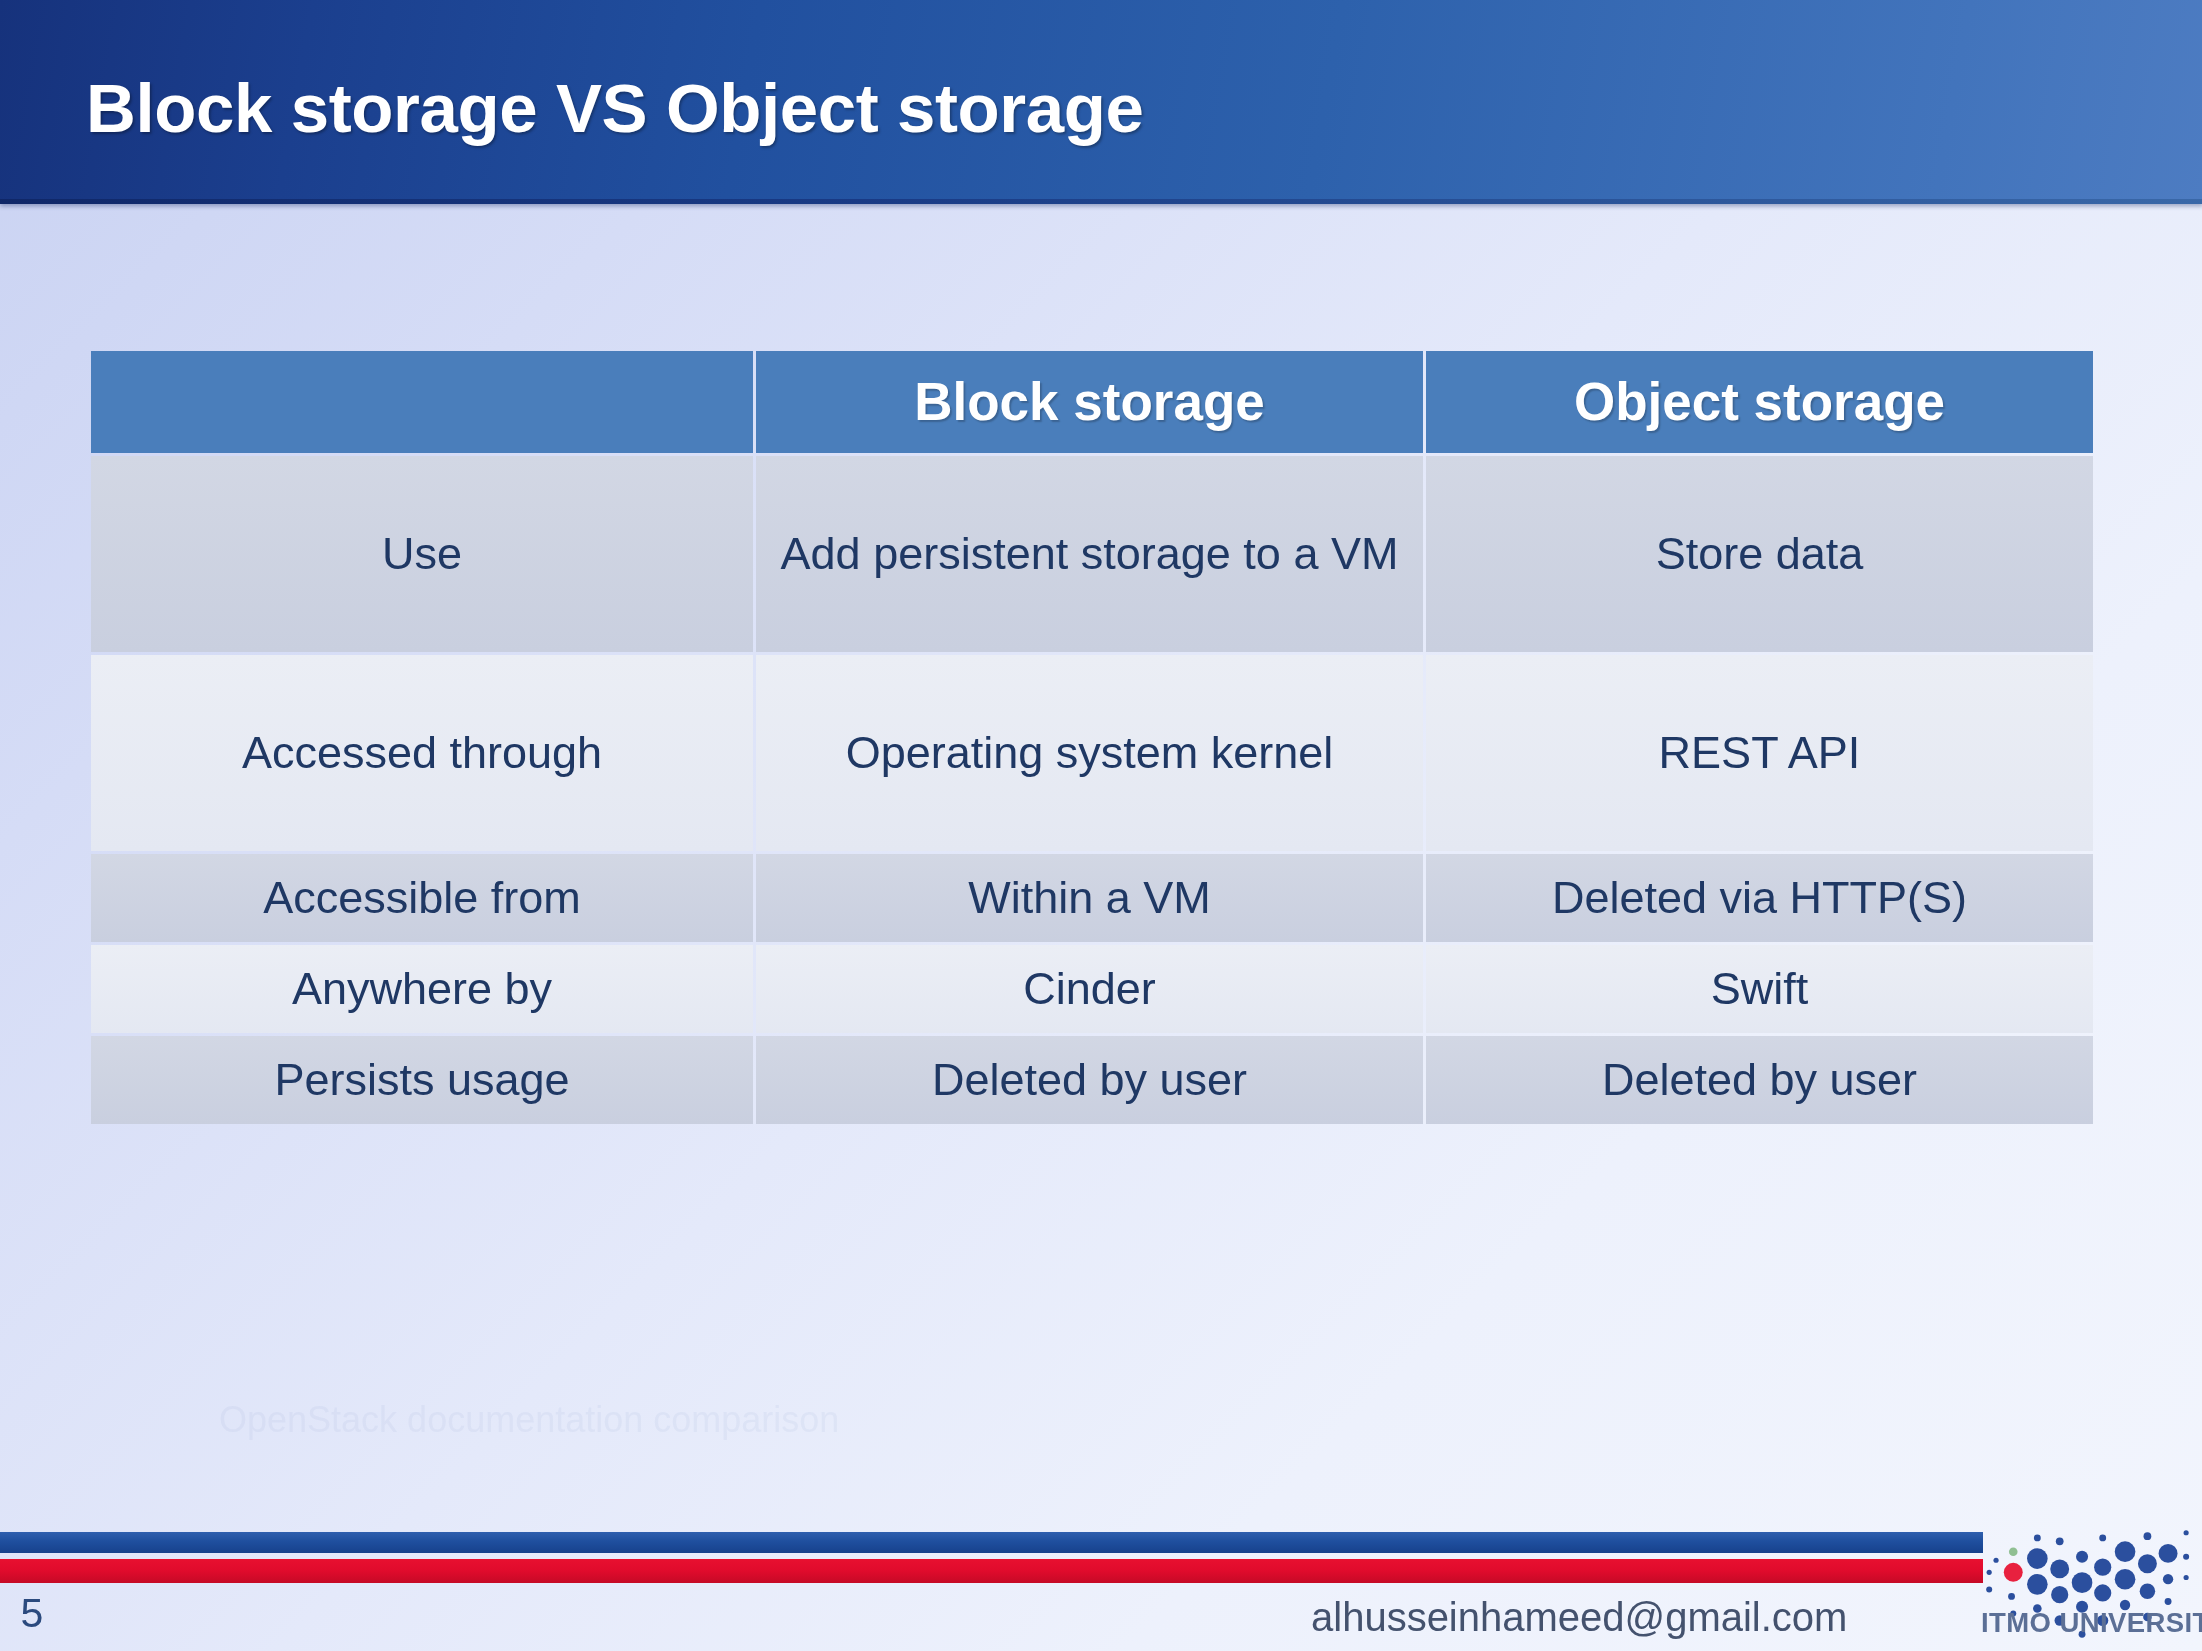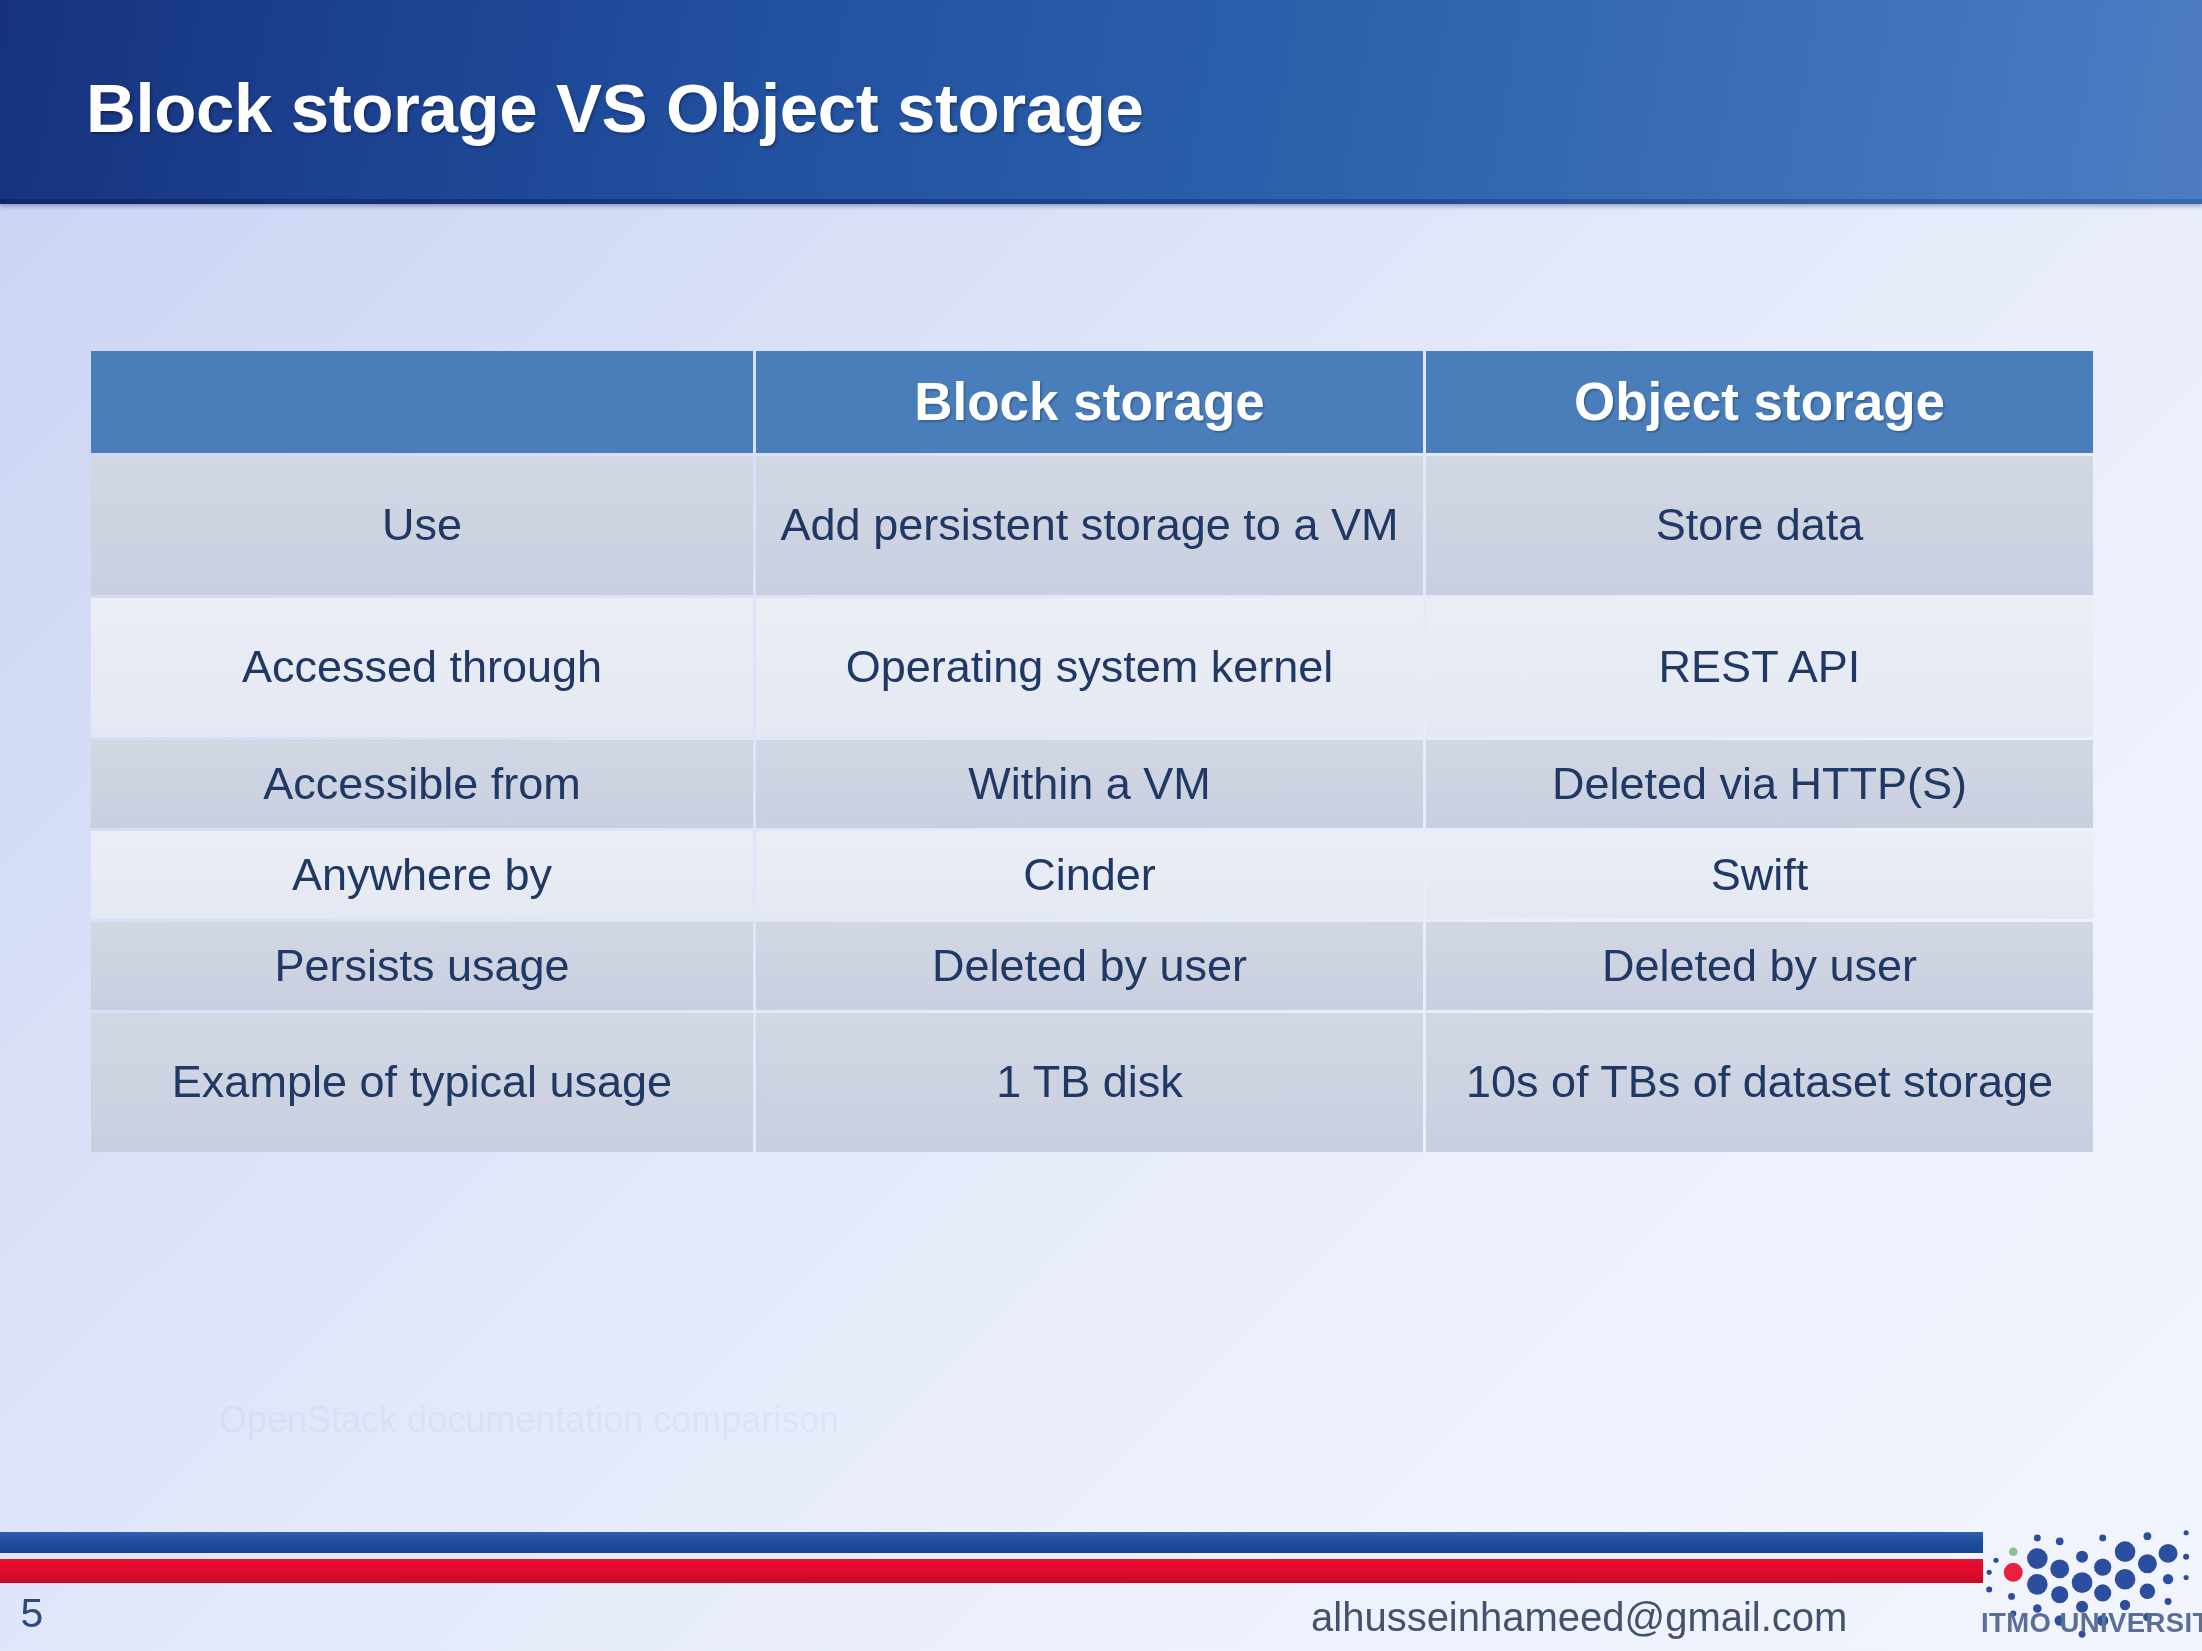--- a/index.html
+++ b/index.html
@@ -89,21 +89,21 @@
     background: #4a7ebb;
   }
   tr.band-dark td {
     background: #ced3e1;
     background: linear-gradient(180deg, #d2d7e4 0%, #c9cfdf 100%);
   }
   tr.band-light td {
     background: #e8ebf3;
     background: linear-gradient(180deg, #ebeef5 0%, #e4e8f2 100%);
   }
-  tr.tall td { height: 139px; }
+  tr.tall td { height: 196px; }
   tr.short td { height: 88px; }
 
   
   #footer-bar-blue {
     position: absolute;
     left: 0;
     top: 1532px;
     width: 1983px;
     height: 20.6px;
     background: linear-gradient(180deg, #2f5fae 0%, #1f4f9e 45%, #17418c 100%);
@@ -202,25 +202,20 @@
         <tr class="band-light short">
           <td>Anywhere by</td>
           <td>Cinder</td>
           <td>Swift</td>
         </tr>
         <tr class="band-dark short">
           <td>Persists usage</td>
           <td>Deleted by user</td>
           <td>Deleted by user</td>
         </tr>
-        <tr class="band-dark tall">
-          <td>Example of typical usage</td>
-          <td>1 TB disk</td>
-          <td>10s of  TBs of dataset storage</td>
-        </tr>
       </tbody>
   </table>
 
   <div id="ghost-text">OpenStack documentation comparison</div>
 
   <div id="footer-bar-blue"></div>
   <div id="footer-bar-red"></div>
 
   <div id="page-number">5</div>
 

